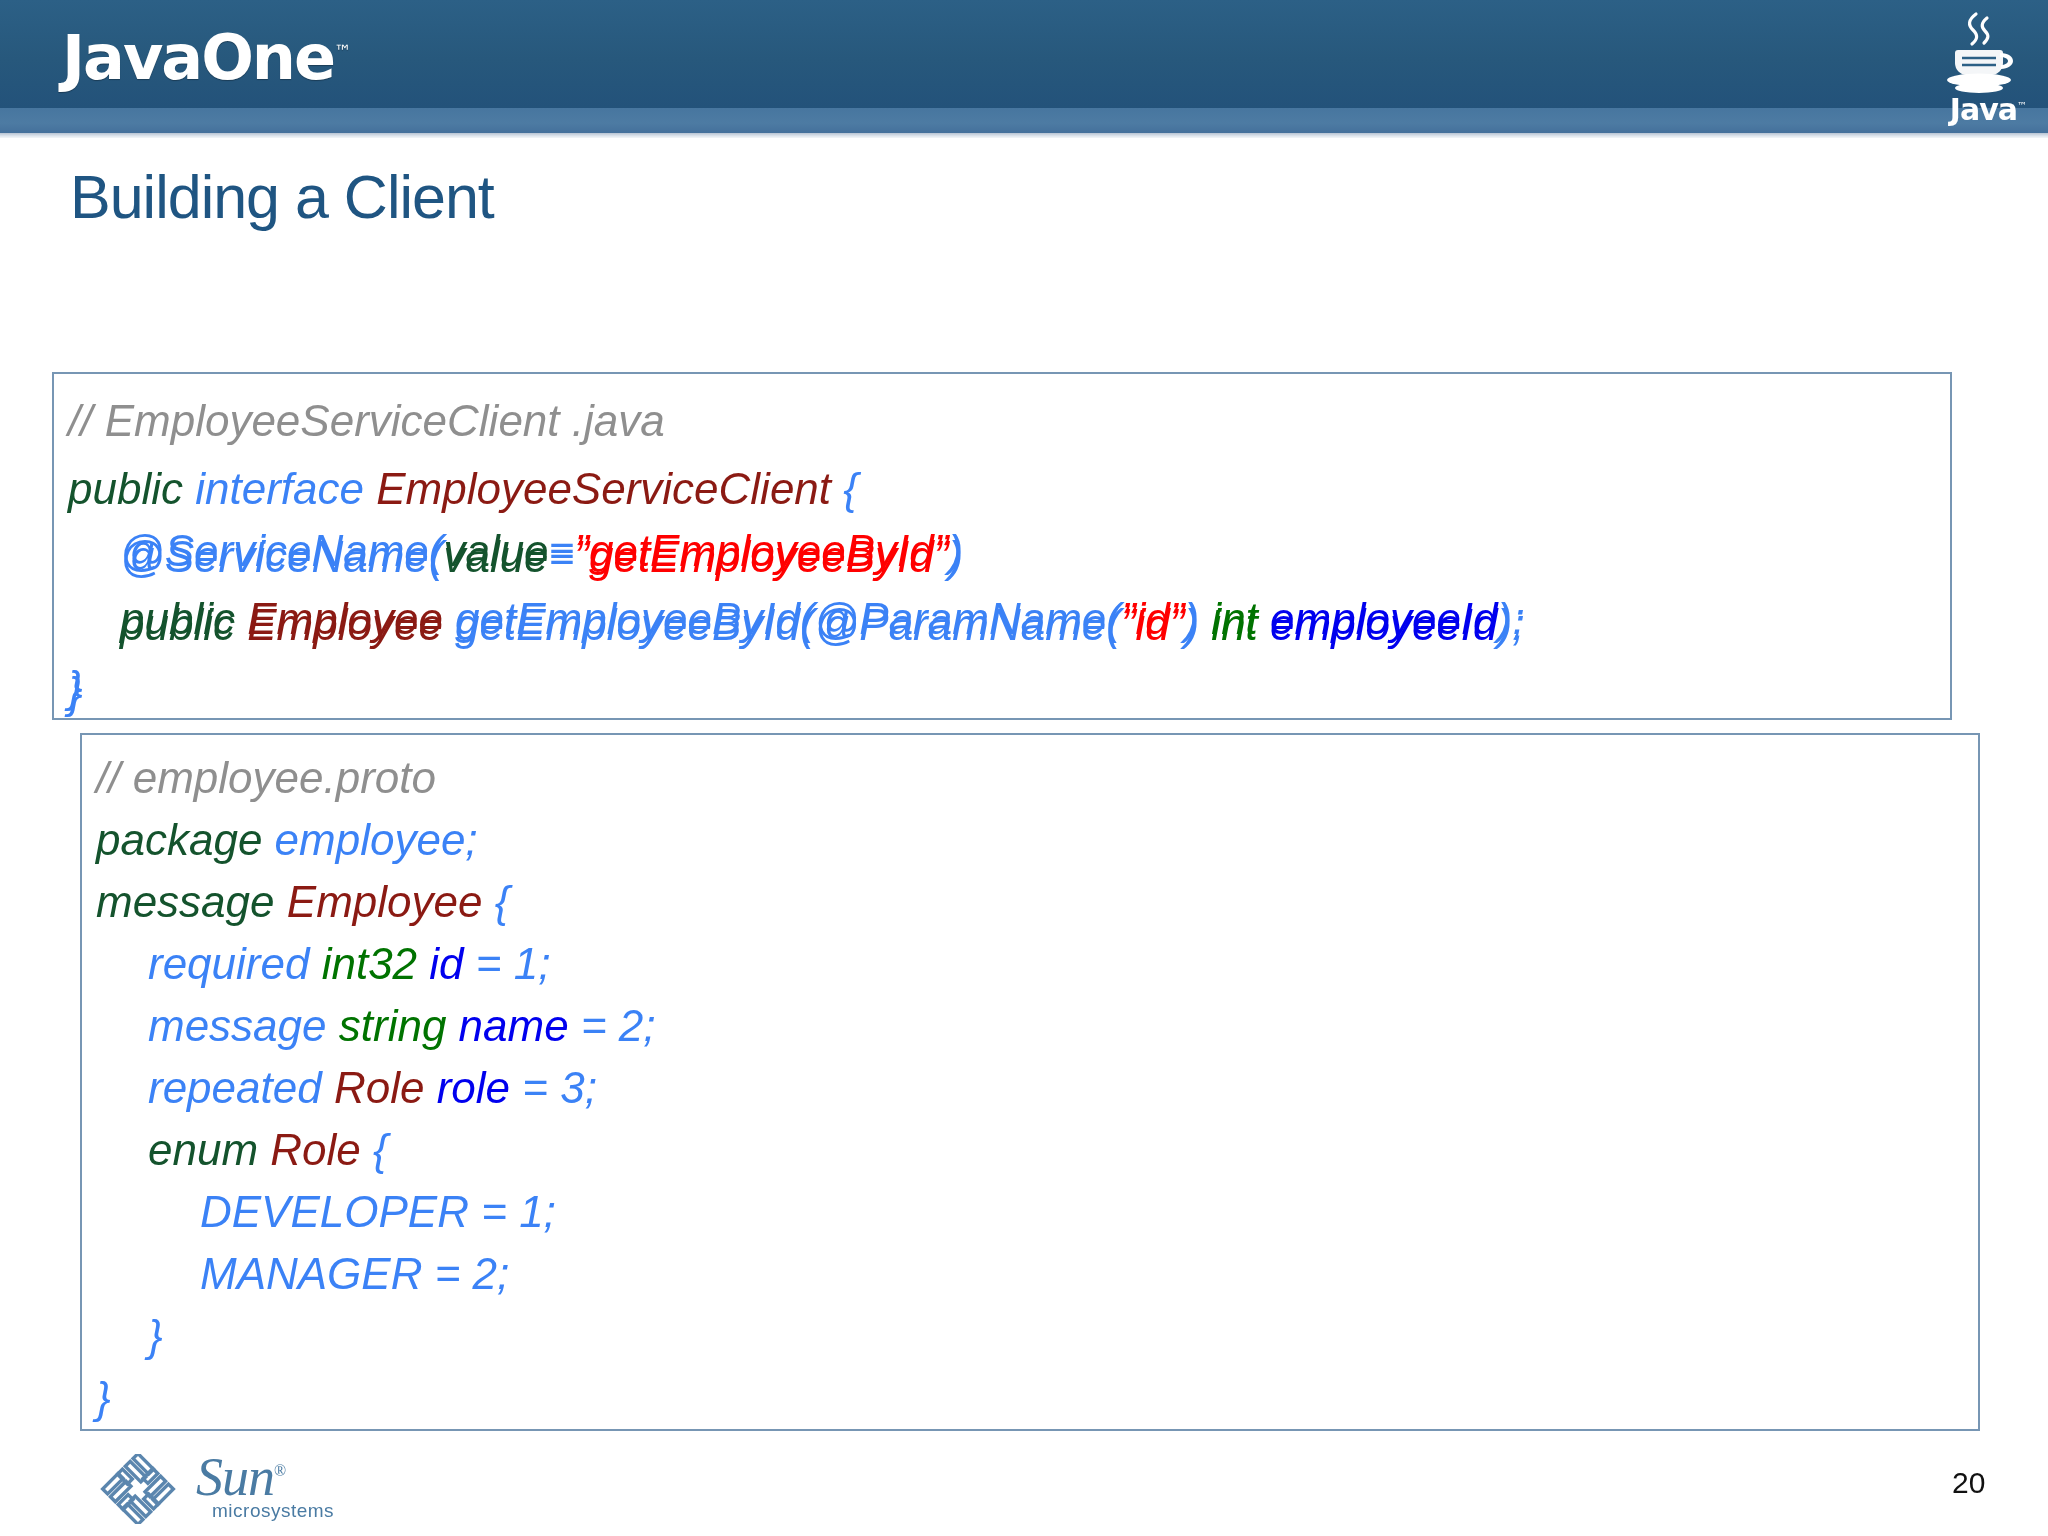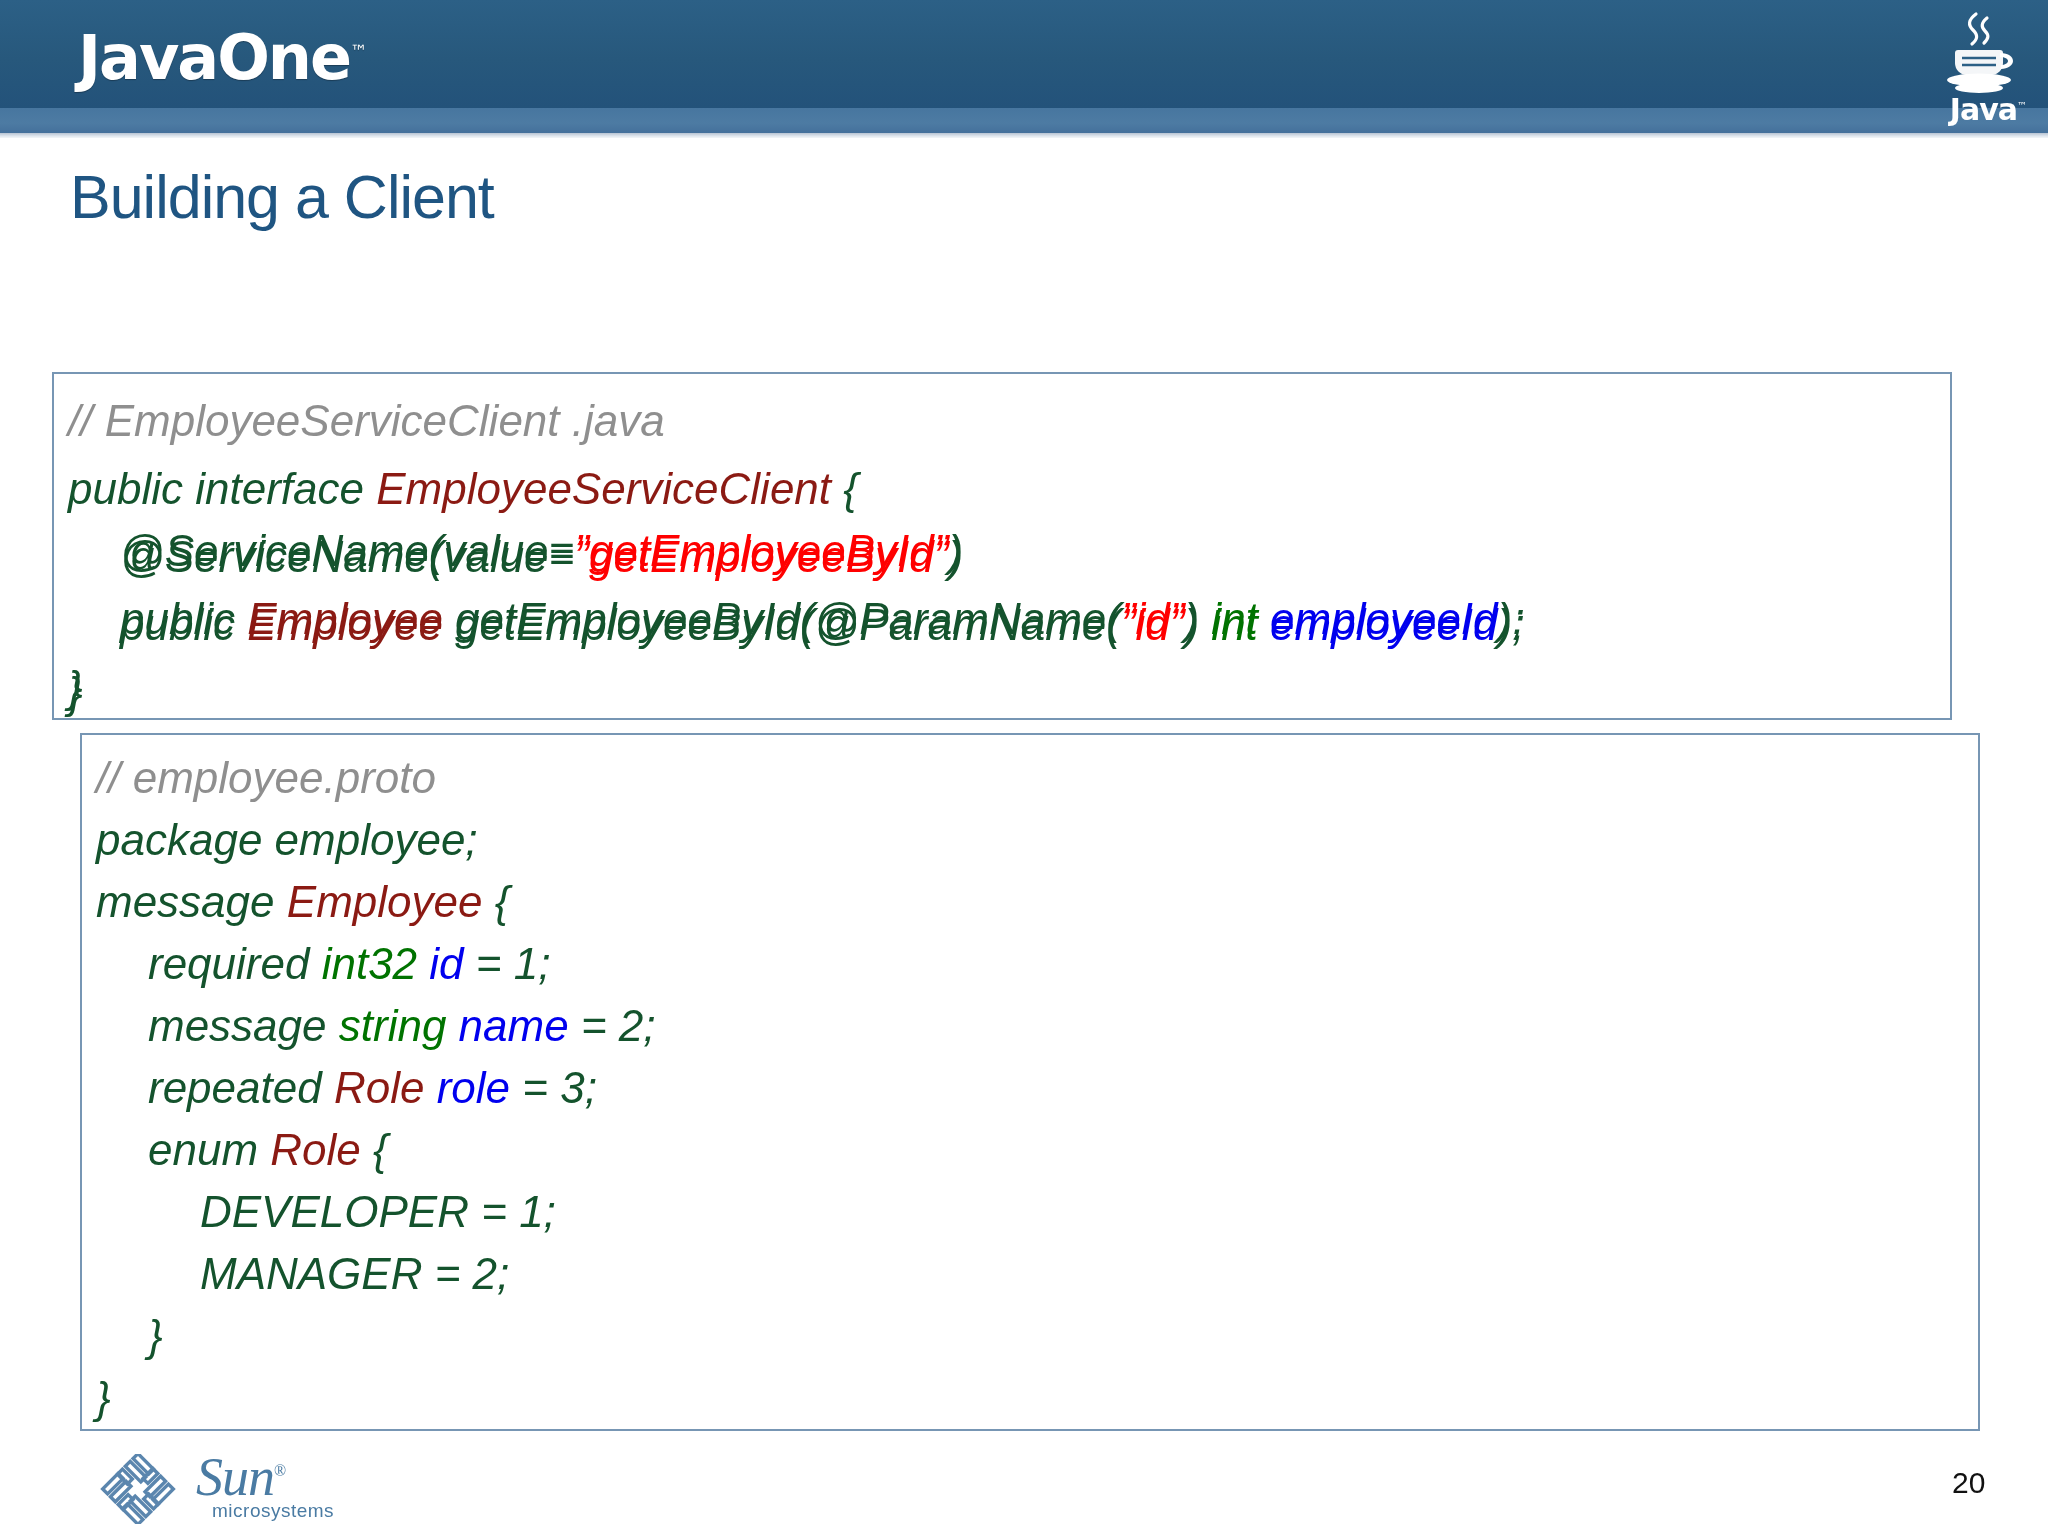--- a/index.html
+++ b/index.html
@@ -11,21 +11,21 @@
 
   
   #banner{position:absolute;left:0;top:0;width:2048px;height:108px;
     background:linear-gradient(180deg,#2c6086 0%,#27587c 55%,#23527a 100%);}
   #banner-band{position:absolute;left:0;top:108px;width:2048px;height:25px;
     background:linear-gradient(180deg,#47769f 0%,#4d7ba3 60%,#44709b 100%);}
   #banner-rule{position:absolute;left:0;top:133px;width:2048px;height:5px;
     background:linear-gradient(180deg,#b7c3d2 0%,#dfe6ee 60%,#f3f6f9 100%);}
 
   
-  #javaone-logo{position:absolute;left:78px;top:16px;width:330px;height:92px;}
+  #javaone-logo{position:absolute;left:62px;top:16px;width:330px;height:92px;}
   #javaone-text{
     font-family:"DejaVu Sans","Liberation Sans",sans-serif;
     font-size:62px;font-weight:700;letter-spacing:-2px;
     color:#ffffff;line-height:70px;white-space:nowrap;
     text-shadow:0 1px 1px rgba(0,0,0,.30);
   }
   #javaone-text .tm{font-size:17px;vertical-align:super;font-weight:400;}
   #javaone-reflect{
     font-family:"DejaVu Sans","Liberation Sans",sans-serif;
     font-size:62px;font-weight:700;letter-spacing:-2px;
@@ -64,21 +64,21 @@
   
   .ghost{position:absolute;white-space:pre;font-style:italic;
     font-family:"Liberation Sans","DejaVu Sans",sans-serif;
     font-size:44px;font-weight:400;line-height:44px;}
 
   .k-comment{color:#8f8f8f;}
   .k-key{color:#14532d;}
   .k-type{color:#8b1a13;}
   .k-str{color:#ff0000;}
   .k-prim{color:#007300;}
-  .k-plain{color:#14532d;}
+  .k-plain{color:#3b82f6;}
   .k-var{color:#0000ee;}
 
   
   #sun-logo{position:absolute;left:92px;top:1452px;width:260px;height:74px;}
   #sun-mark{position:absolute;left:0;top:2px;}
   #sun-word{position:absolute;left:104px;top:-6px;
     font-family:"Liberation Serif","DejaVu Serif",serif;
     font-style:italic;font-size:54px;font-weight:400;color:#4a7ba3;
     letter-spacing:-1px;}
   #sun-word .reg{font-size:16px;vertical-align:super;font-style:normal;}

